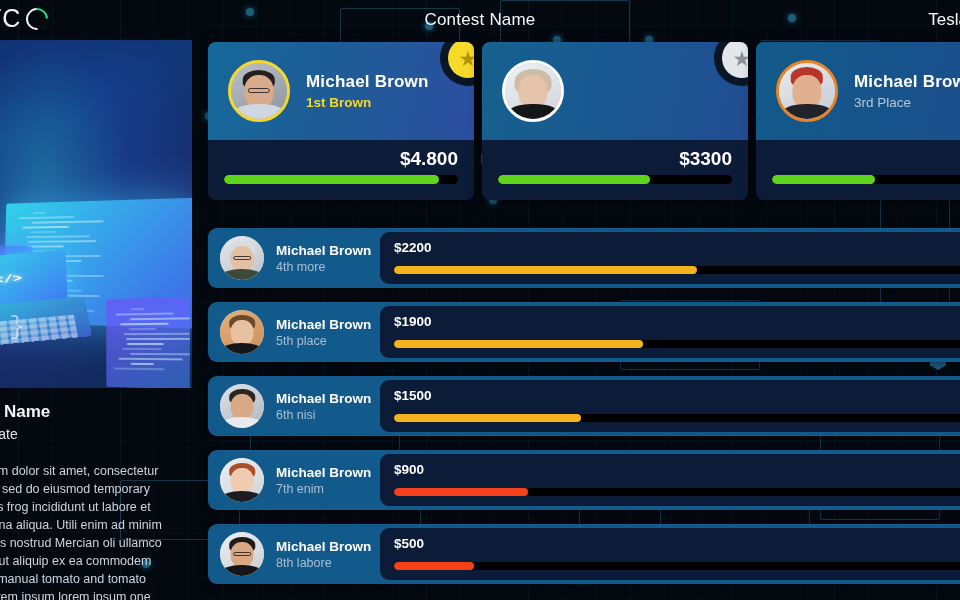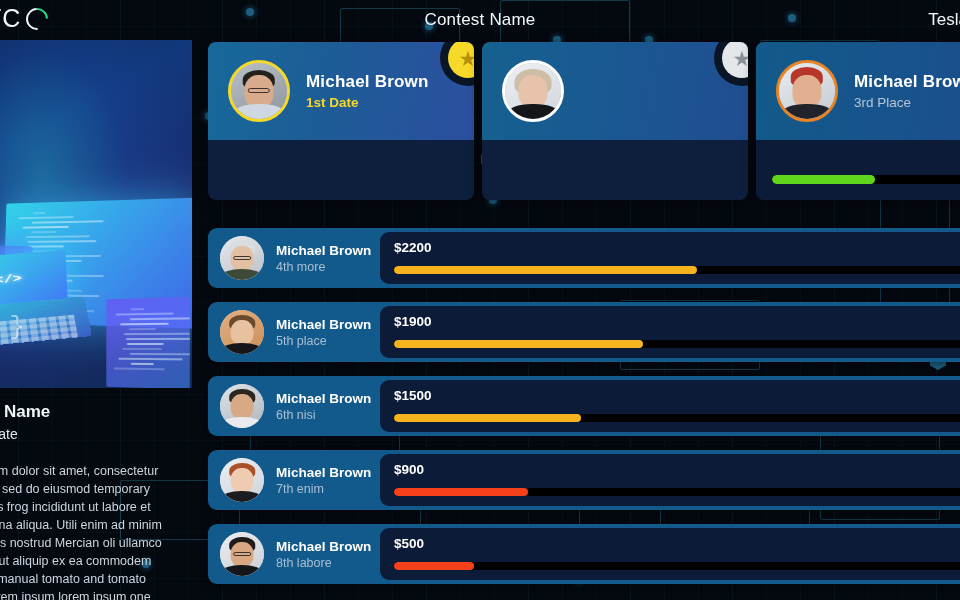--- a/index.html
+++ b/index.html
@@ -347,47 +347,59 @@
         <div class="face">
           <div class="bgc" style="background:linear-gradient(150deg,#b9c0c7,#8d949b)"></div>
           <div class="hair" style="background:#24201e"></div>
           <div class="head" style="background:#d8ab8c"></div>
           <div class="glass"></div>
           <div class="body" style="background:#cfd8e2"></div>
         </div>
       </div>
       <div class="nameblock">
         <div class="nm">Michael Brown</div>
-        <div class="pl">1st Date</div>
+        <div class="pl">1st Brown</div>
       </div>
       <div class="badge b-gold">
         <div class="disc">
             <span class="star">★</span>
           </div>
       </div>
     </div>
+    <div class="bottom">
+      <div class="amount">$4.800</div>
+      <div class="ptrack">
+          <i style="width: 92%; background: rgb(95, 213, 27);"></i>
+        </div>
+    </div>
   </div>
 </div>
 
 <div class="podium" id="pod2" style="left:482px; width:266px;">
   <div class="pcard p2">
     <div class="top">
       <div class="avatar">
         <div class="face">
           <div class="bgc" style="background:linear-gradient(150deg,#eef1f4,#cfd6dd)"></div>
           <div class="hair" style="background:#cdbda6; width:66%; top:10%; height:46%"></div>
           <div class="head" style="background:#e7c3ab"></div>
           <div class="body" style="background:#15161a"></div>
         </div>
       </div>
       <div class="badge b-silver">
         <div class="disc">
             <span class="star">★</span>
           </div>
       </div>
+    </div>
+    <div class="bottom">
+      <div class="amount">$3300</div>
+      <div class="ptrack">
+          <i style="width: 65%; background: rgb(95, 213, 27);"></i>
+        </div>
     </div>
   </div>
 </div>
 
 <div class="podium" id="pod3" style="left:756px; width:266px;">
   <div class="pcard p3">
     <div class="top">
       <div class="avatar">
         <div class="face">
           <div class="bgc" style="background:linear-gradient(150deg,#e9ecef,#c3cad1)"></div>

